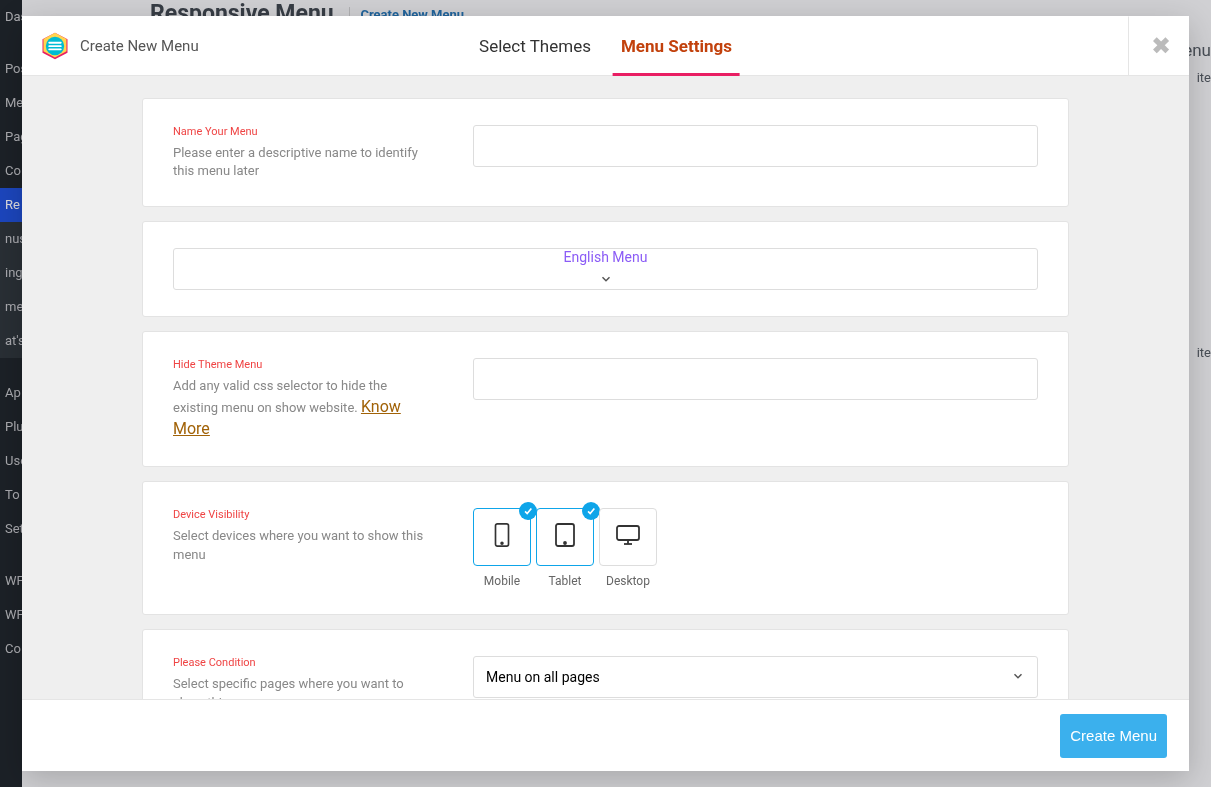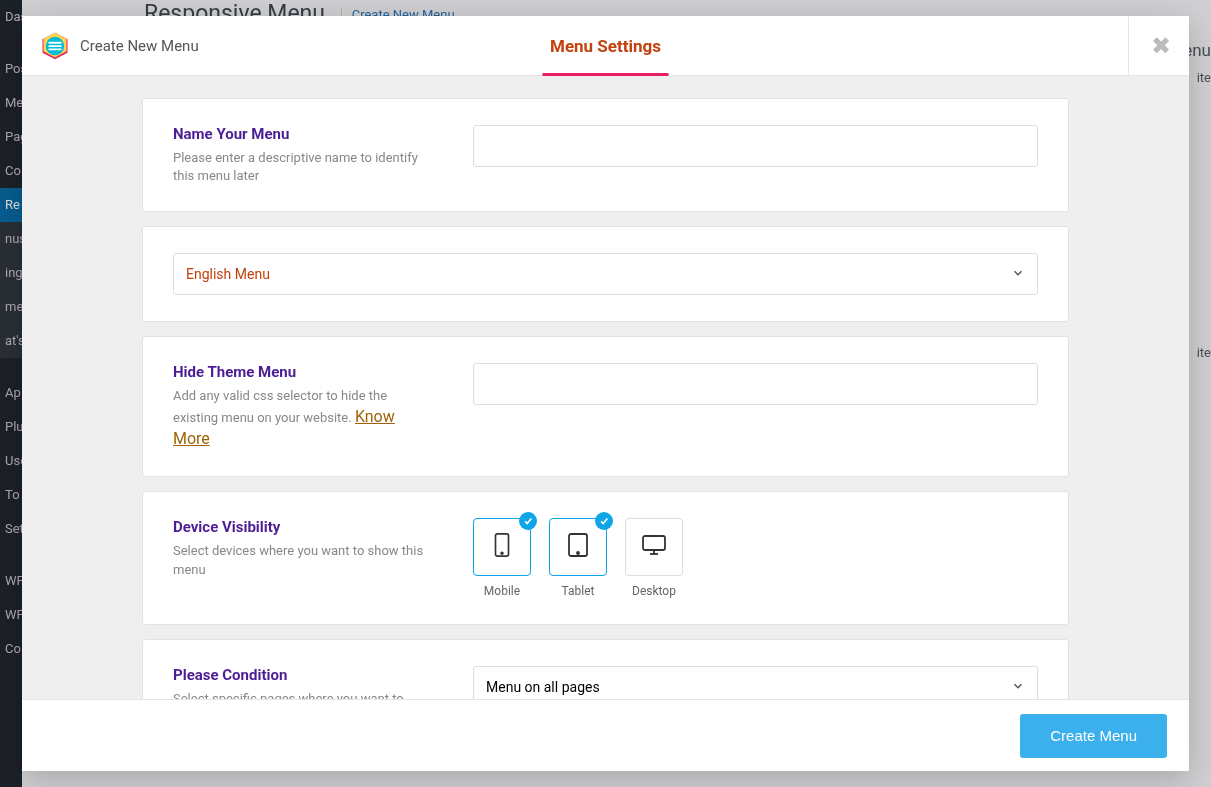--- a/index.html
+++ b/index.html
@@ -24,32 +24,32 @@
     z-index: 1;
   }
   .wp-sidebar .item {
     height: 34px;
     line-height: 34px;
     padding-left: 5px;
     white-space: nowrap;
     overflow: hidden;
   }
   .wp-sidebar .item.active {
-    background: #0369a1;
+    background: #1d4ed8;
     color: #fff;
   }
   .wp-sidebar .sep { height: 18px; }
   
   .bg-header {
     position: absolute;
-    left: 144px;
+    left: 150px;
     top: 0;
     font-size: 23px;
     color: #3c434a;
-    font-weight: 400;
+    font-weight: 700;
   }
   .bg-header .link {
     font-size: 13px;
     color: #2271b1;
     margin-left: 10px;
     vertical-align: middle;
   }
   .bg-sidetext1 {
     position: absolute;
     right: 0; top: 40px;
@@ -161,23 +161,23 @@
     padding: 26px 30px;
     margin-bottom: 14px;
     display: flex;
     gap: 40px;
   }
   .card-left {
     width: 260px;
     flex-shrink: 0;
   }
   .card-left h3 {
-    font-size: 15px;
-    font-weight: 700;
-    color: #4c1d95;
+    font-size: 11px;
+    font-weight: 400;
+    color: #ef4444;
     margin-bottom: 6px;
   }
   .card-left p {
     font-size: 13px;
     color: #888;
     line-height: 1.4;
   }
   .card-left a {
     color: #a16207;
     text-decoration: underline;
@@ -200,25 +200,25 @@
     border: 1px solid #ddd;
     border-radius: 3px;
     padding: 0 12px;
     display: flex;
     align-items: center;
     justify-content: space-between;
     background: #fff;
     cursor: pointer;
     font-size: 14px;
   }
-  .select-box.blue { color: #c2410c; }
+  .select-box.blue { color: #8b5cf6; flex-direction: column; }
   .select-box .chev { color: #555; }
   .devices {
     display: flex;
-    gap: 18px;
+    gap: 5px;
   }
   .device {
     text-align: center;
   }
   .device-box {
     width: 58px; height: 58px;
     border: 1px solid #ddd;
     border-radius: 4px;
     display: flex;
     align-items: center;
@@ -251,21 +251,21 @@
     display: flex;
     align-items: center;
     justify-content: flex-end;
     padding-right: 22px;
   }
   .create-btn {
     background: #3bb0ed;
     color: #fff;
     border: none;
     height: 44px;
-    padding: 0 30px;
+    padding: 0 10px;
     font-size: 15px;
     border-radius: 3px;
     cursor: pointer;
   }
 </style>
 </head>
 <body>
 
 <div class="wp-sidebar">
   <div class="item">Dashboard</div>
@@ -310,20 +310,21 @@
           <polygon points="18,2 33,10 33,26 18,34 3,26 3,10" fill="#ffd54f" transform="translate(0,-1) scale(0.92) translate(1.5,1.5)"></polygon>
           <circle cx="18" cy="18" r="11" fill="#00bcd4"></circle>
           <rect x="10" y="13" width="16" height="2.2" rx="1" fill="#fff"></rect>
           <rect x="10" y="17" width="16" height="2.2" rx="1" fill="#fff"></rect>
           <rect x="10" y="21" width="16" height="2.2" rx="1" fill="#fff"></rect>
         </svg>
       </span>
       <span>Create New Menu</span>
     </div>
     <div class="tabs">
+      <div class="tab">Select Themes</div>
       <div class="tab active">Menu Settings</div>
     </div>
     <div class="close">✖</div>
   </div>
 
   <div class="modal-body">
 
     <div class="card">
       <div class="card-left">
         <h3>Name Your Menu</h3>
@@ -344,21 +345,21 @@
               </svg>
           </span>
         </div>
       </div>
     </div>
 
     <div class="card">
       <div class="card-left">
         <h3>Hide Theme Menu</h3>
         <p>
-          <span>Add any valid css selector to hide the existing menu on your website. </span><a href="#">Know More</a>
+          <span>Add any valid css selector to hide the existing menu on show website. </span><a href="#">Know More</a>
         </p>
       </div>
       <div class="card-right">
         <input class="text-input" type="text" value="" style="">
       </div>
     </div>
 
     <div class="card">
       <div class="card-left">
         <h3>Device Visibility</h3>

